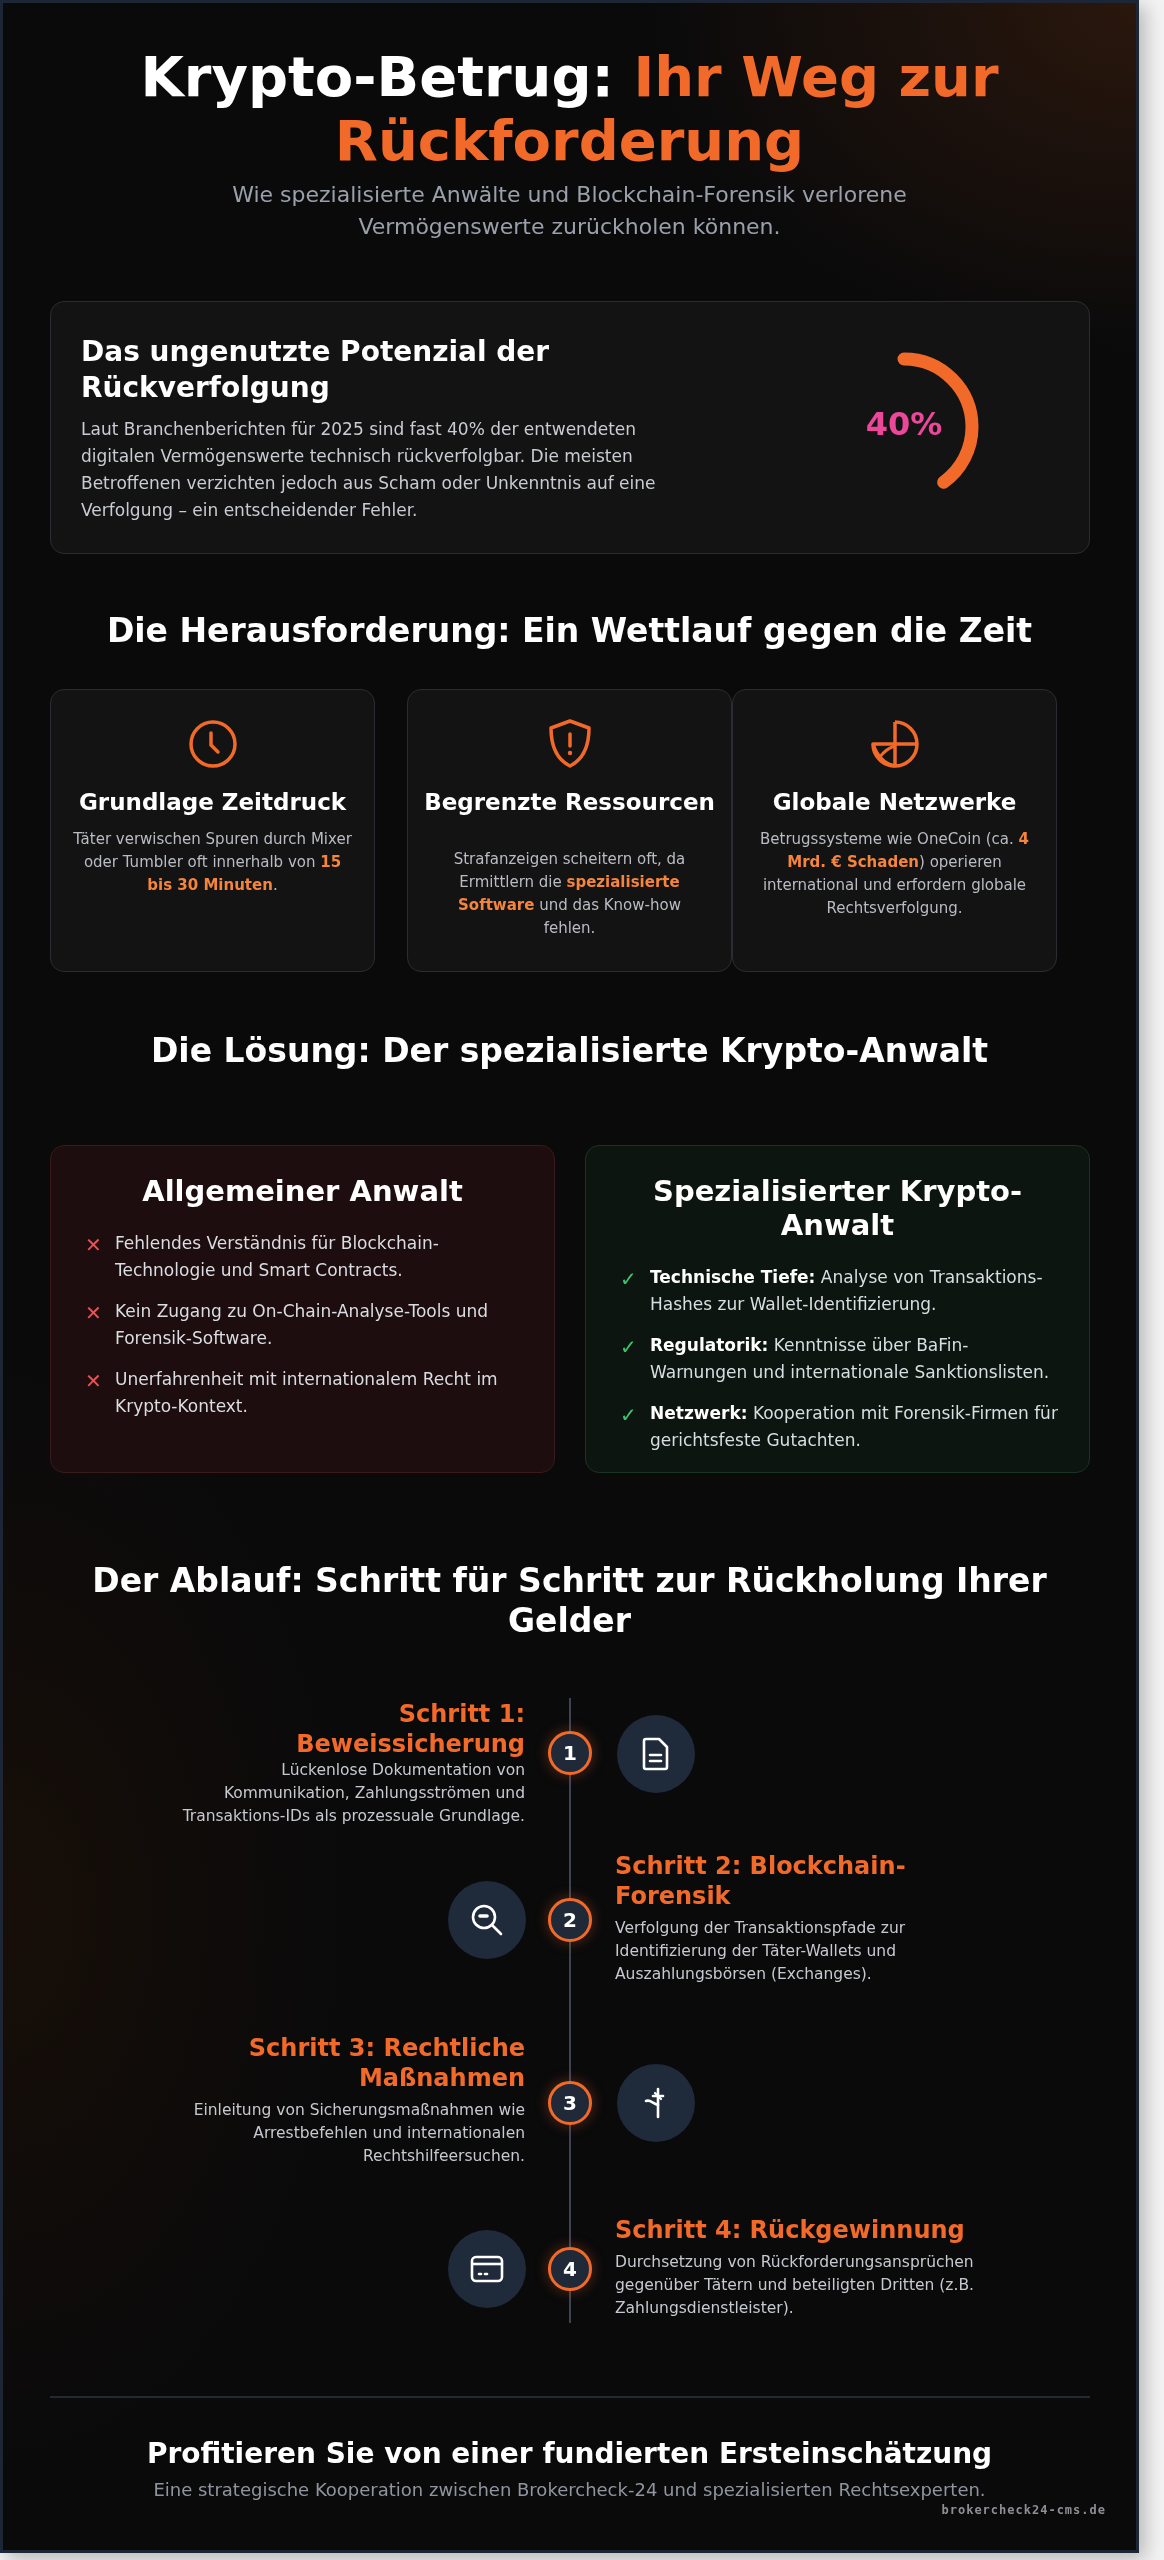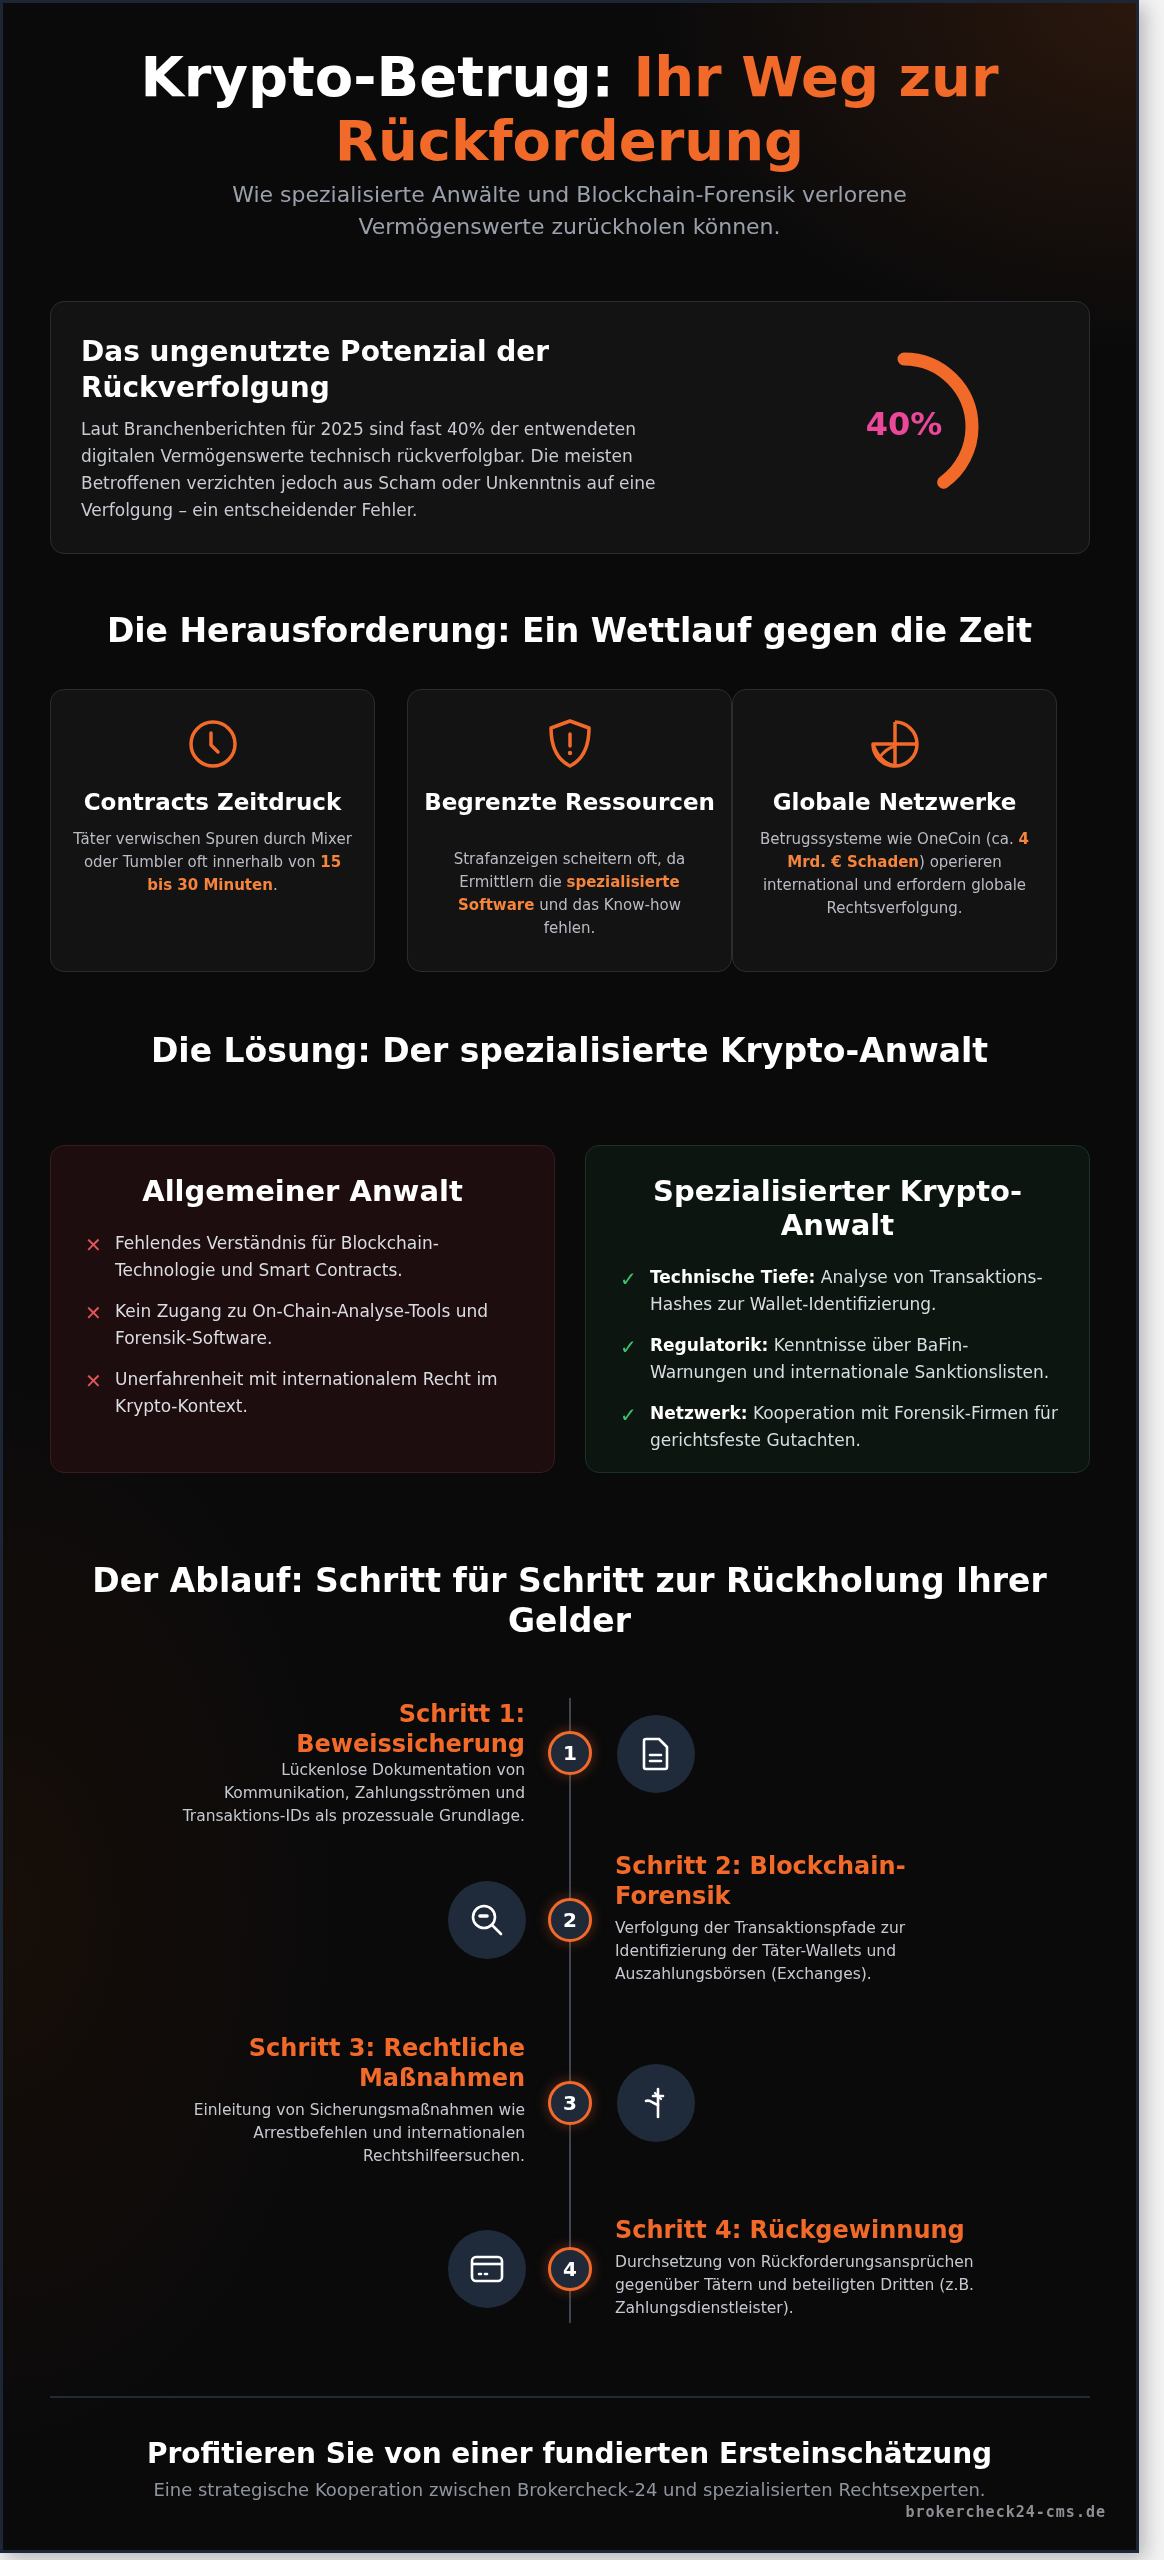--- a/index.html
+++ b/index.html
@@ -59,21 +59,21 @@
   }
   .step-icon { width: 78px; height: 78px; border-radius: 50%; background: #1f2a3b; }
   .step-icon svg { position: absolute; left: 19px; top: 19px; }
   .step-title { font-size: 24px; font-weight: bold; color: #f26a2a; line-height: 30px; }
   .step-text { font-size: 15.5px; color: #c6c9cf; line-height: 23px; }
   .left-block { left: 160px; width: 362px; text-align: right; }
   .right-block { left: 612px; width: 330px; text-align: left; }
   .divider { left: 47px; top: 2393px; width: 1040px; height: 2px; background: #232a36; }
   .footer-title { left: 0; width: 1133px; top: 2434px; font-size: 28px; font-weight: bold; color: #fff; text-align: center; }
   .footer-sub { left: 0; width: 1133px; top: 2476px; font-size: 18px; color: #8f949e; text-align: center; }
-  .watermark { right: 30px; top: 2500px; font-size: 15px; font-weight: bold; color: #8d8f94; font-family: "DejaVu Sans Mono", monospace; letter-spacing: 1px; }
+  .watermark { right: 30px; top: 2500px; font-size: 12px; font-weight: bold; color: #8d8f94; font-family: "DejaVu Sans Mono", monospace; letter-spacing: 1px; }
 </style>
 </head>
 <body>
 
 <div class="frame">
 
   <div class="abs hero-title center">
     <span>Krypto-Betrug: </span><span class="accent">Ihr Weg zur</span><br>
     <span class="accent">Rückforderung</span>
   </div>
@@ -91,21 +91,21 @@
     <div class="abs" style="left:803px; top:103px; width:100px; text-align:center; font-size:32px; font-weight:bold; color:#ec4899;">40%</div>
   </div>
 
   <div class="abs section-title" style="top:608px;">Die Herausforderung: Ein Wettlauf gegen die Zeit</div>
 
   <div class="abs card ch-card" style="left:47px;">
     <svg class="ch-icon" viewBox="0 0 56 56">
       <circle cx="28" cy="28" r="22" fill="none" stroke="#f26a2a" stroke-width="3.5"></circle>
       <path d="M26 17 L26 29 L33 36" fill="none" stroke="#f26a2a" stroke-width="3.5" stroke-linecap="round"></path>
     </svg>
-    <div class="ch-title">Contracts Zeitdruck</div>
+    <div class="ch-title">Grundlage Zeitdruck</div>
     <div class="ch-text" style="top:138px;">
       <span>Täter verwischen Spuren durch Mixer oder Tumbler oft innerhalb von </span><span class="hl">15 bis 30 Minuten</span><span>.</span>
     </div>
   </div>
 
   <div class="abs card ch-card" style="left:404px;">
     <svg class="ch-icon" viewBox="0 0 56 56">
       <path d="M28 5 L47 12 C47 30 42 43 28 50 C14 43 9 30 9 12 Z" fill="none" stroke="#f26a2a" stroke-width="3.5" stroke-linejoin="round"></path>
       <line x1="28" y1="18" x2="28" y2="30" stroke="#f26a2a" stroke-width="3.5" stroke-linecap="round"></line>
       <circle cx="28" cy="37" r="2.2" fill="#f26a2a"></circle>

